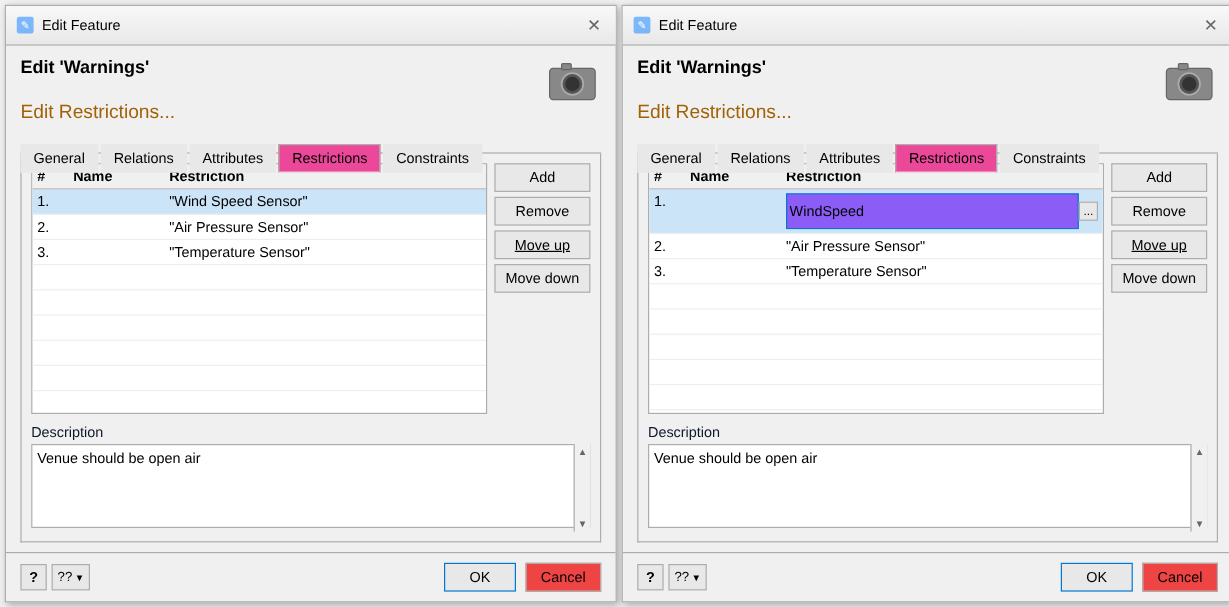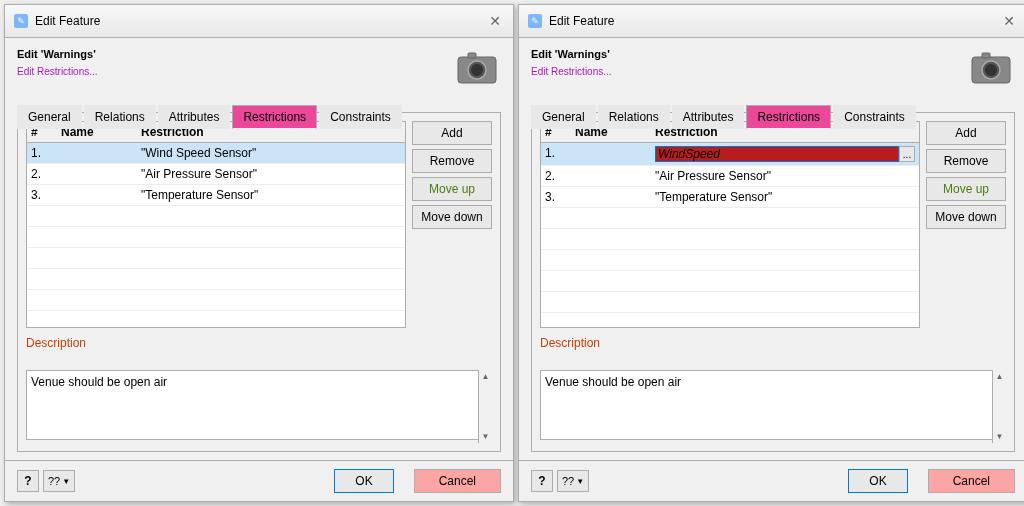--- a/index.html
+++ b/index.html
@@ -48,28 +48,28 @@
       justify-content: center;
       color: #666;
     }
     .dialog-body {
       padding: 10px 12px 8px;
       display: flex;
       flex-direction: column;
       flex: 1;
     }
     .edit-title {
-      font-size: 11px;
+      font-size: 15px;
       font-weight: bold;
-      margin-bottom: 4px;
+      margin-bottom: 20px;
     }
     .edit-link {
-      color: #a21caf;
-      cursor: pointer;
-      font-size: 10px;
+      color: #a16207;
+      cursor: pointer;
+      font-size: 16px;
       margin-bottom: 8px;
       text-decoration: none;
     }
     .header-area {
       position: relative;
       display: flex;
       align-items: flex-start;
       justify-content: space-between;
     }
     .camera-placeholder {
@@ -149,29 +149,29 @@
     .btn {
       padding: 4px 8px;
       background: #e8e8e8;
       border: 1px solid #adadad;
       cursor: pointer;
       font-size: 12px;
       text-align: center;
       white-space: nowrap;
     }
     .btn:disabled { color: #aaa; cursor: default; }
-    .btn.disabled { color: #4d7c0f; cursor: default; background: #e8e8e8; }
+    .btn.disabled { color: #000000; cursor: default; background: #e8e8e8; text-decoration: underline; }
     .description-section {
       padding: 0 8px 8px;
     }
     .description-label {
       font-size: 12px;
-      margin-bottom: 20px;
+      margin-bottom: 3px;
       font-weight: normal;
-      color: #c2410c;
+      color: #0f172a;
     }
     .description-box {
       border: 1px solid #adadad;
       background: white;
       width: 100%;
       height: 70px;
       resize: none;
       font-size: 12px;
       padding: 4px;
       font-family: 'Segoe UI', Arial, sans-serif;
@@ -208,21 +208,21 @@
       align-items: center;
       justify-content: space-between;
     }
     .footer-left {
       display: flex;
       align-items: center;
       gap: 4px;
     }
     .footer-right {
       display: flex;
-      gap: 20px;
+      gap: 8px;
     }
     .help-btn {
       width: 22px;
       height: 22px;
       border: 1px solid #adadad;
       background: #e8e8e8;
       cursor: pointer;
       display: flex;
       align-items: center;
       justify-content: center;
@@ -240,40 +240,39 @@
       padding: 0 4px;
     }
     .ok-btn {
       padding: 4px 20px;
       background: #e8e8e8;
       border: 1px solid #0078d7;
       cursor: pointer;
       font-size: 12px;
     }
     .cancel-btn {
-      padding: 4px 24px;
-      background: #fca5a5;
+      padding: 4px 12px;
+      background: #ef4444;
       border: 1px solid #adadad;
       cursor: pointer;
       font-size: 12px;
     }
     .edit-cell-wrapper {
       display: flex;
       align-items: center;
       width: 100%;
     }
     .inline-input {
       flex: 1;
       border: 1px solid #0078d7;
-      background: #b91c1c;
-      font-size: 12px;
-      padding: 0 2px;
+      background: #8b5cf6;
+      font-size: 12px;
+      padding: 14px 2px;
       height: 16px;
       font-family: 'Segoe UI', Arial, sans-serif;
-      font-style: italic;
     }
     .cell-dots-btn {
       width: 16px;
       height: 16px;
       border: 1px solid #adadad;
       background: #e8e8e8;
       cursor: pointer;
       font-size: 10px;
       display: flex;
       align-items: center;

